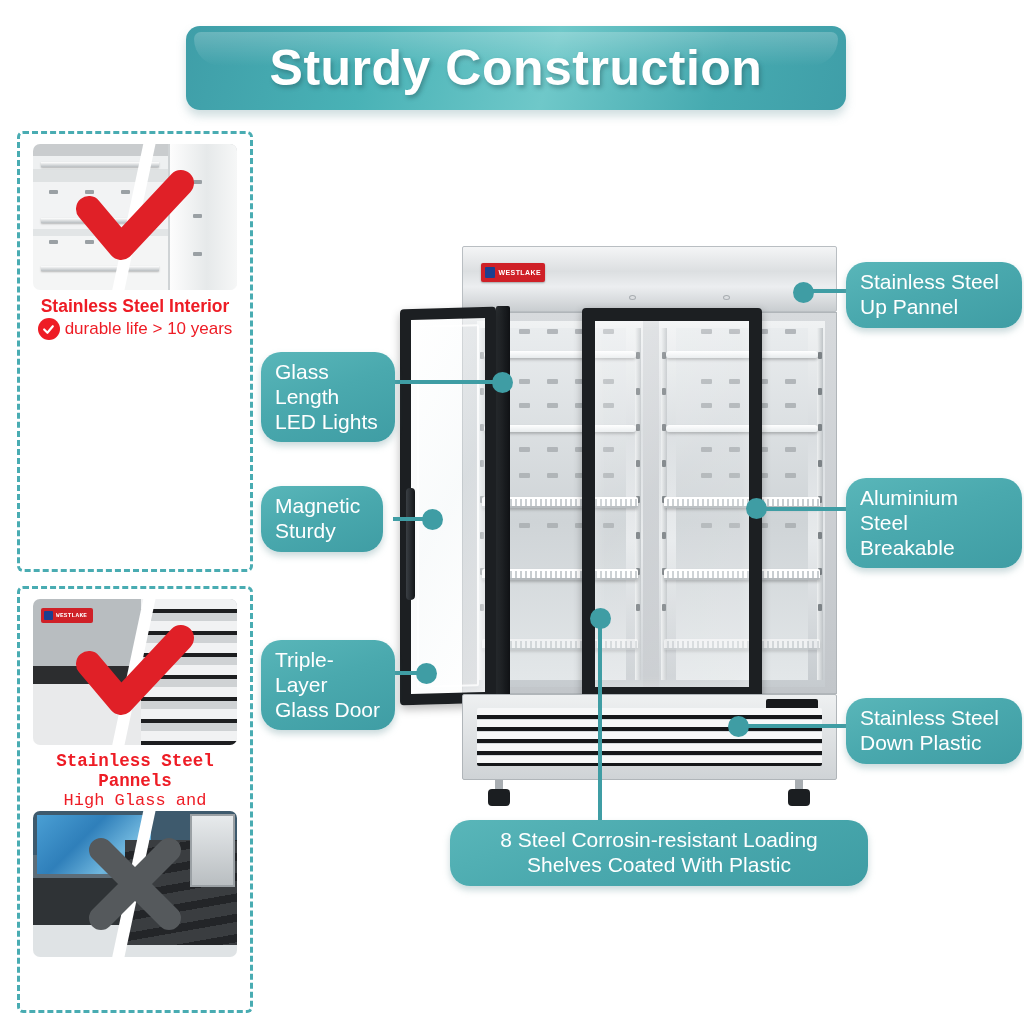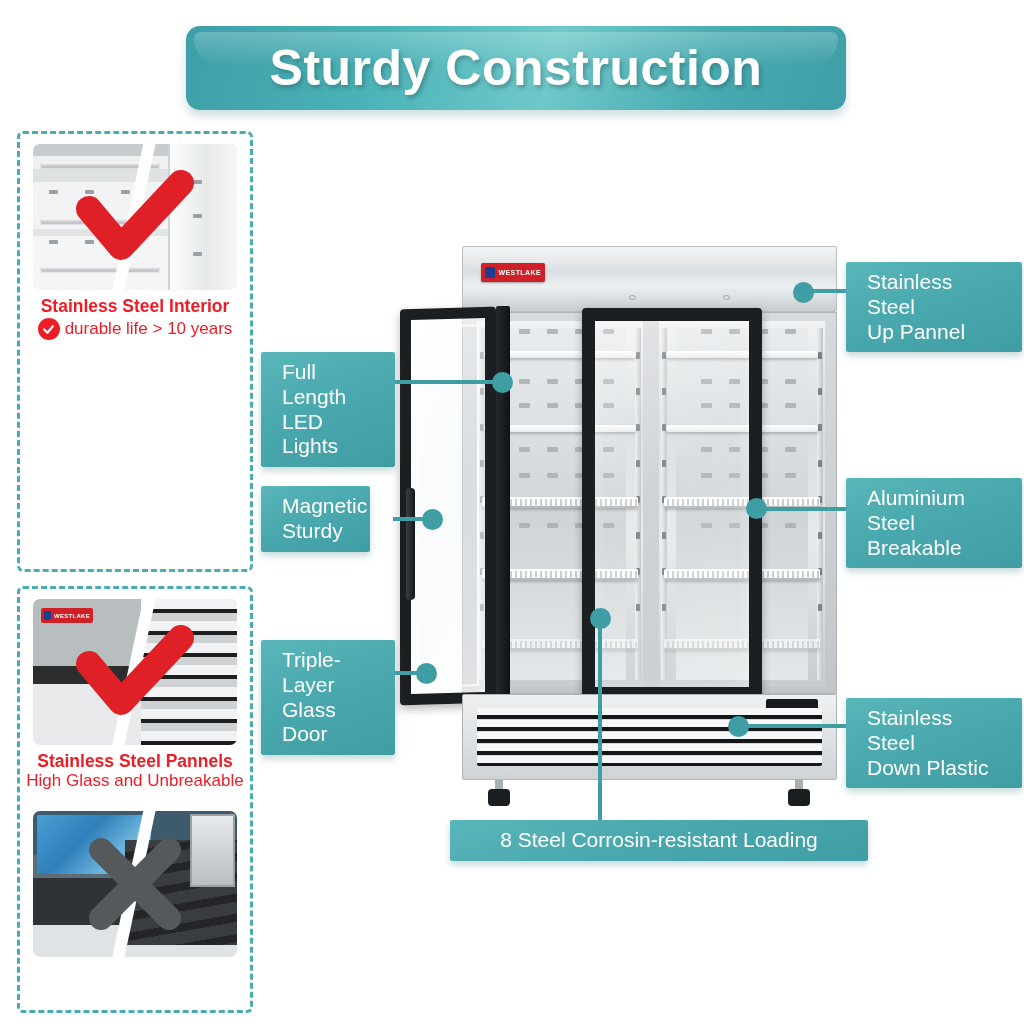--- a/index.html
+++ b/index.html
@@ -30,21 +30,21 @@
     text-shadow: 2px 3px 4px rgba(40,90,95,.45);
     white-space: nowrap;
   }
 
   
   .cmp-group {
     position: absolute; left: 17px; width: 236px;
     border: 3px dashed #49acb2; border-radius: 6px; background: #fff;
   }
   #cmp-group-1 { top: 131px; height: 441px; }
-  #cmp-group-2 { top: 586px; height: 427px; }
+  #cmp-group-2 { top: 586px; height: 427px; font-family: Liberation Mono, monospace; }
 
   .cmp-card { position: absolute; left: 0; width: 100%; }
   .cmp-photo {
     position: relative; margin: 0 auto; width: 204px; height: 146px;
     border-radius: 7px; overflow: hidden;
   }
   .cmp-caption { text-align: center; margin-top: 6px; }
   .cmp-title { font-size: 17.5px; font-weight: bold; line-height: 1.15; }
   .cmp-sub-row {
     display: flex; align-items: center; justify-content: center; gap: 5px; margin-top: 2px;
@@ -181,35 +181,35 @@
   .caster{ position:absolute; top:534px; width:22px; height:26px;}
   .caster .wheel{ position:absolute; bottom:0; width:22px; height:17px; background:#1b1e21; border-radius:4px;}
   .caster .stem{ position:absolute; left:7px; top:0; width:8px; height:11px; background:#a9aeb2;}
   #caster-left { left:96px; }
   #caster-right{ left:396px; }
 
   
   .callout{
     position:absolute;
     background: linear-gradient(160deg,#59b6b9 0%,#4aa9ae 45%,#3f9da4 100%);
-    border-radius:2px; color:#fff;
+    border-radius:20px; color:#fff;
     box-shadow: 0 4px 7px rgba(120,160,165,.4);
     display:flex; align-items:center;
-    padding: 8px 21px;
+    padding: 8px 14px;
     font-size: 21px; line-height: 1.18;
   }
   .callout.center{ justify-content:center; text-align:center; }
   .connector{ position:absolute; background:#3f9da4; }
   .conn-dot{ position:absolute; width:21px; height:21px; border-radius:50%; background:#3f9da4; }
 
   #callout-up-pannel   { left:846px; top:262px; width:176px; }
   #callout-ss-interior { left:846px; top:478px; width:176px; }
   #callout-down-pannel { left:846px; top:698px; width:176px; }
   #callout-led         { left:261px; top:352px; width:134px; }
-  #callout-gasket      { left:261px; top:486px; width:109px; }
+  #callout-gasket      { left:261px; top:486px; width:122px; }
   #callout-glassdoor   { left:261px; top:640px; width:134px; }
   #callout-shelves     { left:450px; top:820px; width:418px; }
 </style>
 </head>
 <body>
 
 <div id="stage">
 
   <div class="title-banner">
     <div class="title-text">Sturdy Construction</div>
@@ -463,21 +463,21 @@
 
   <div id="callout-down-pannel" class="callout">
     <div>
       <div>Stainless Steel</div>
       <div>Down Plastic</div>
     </div>
   </div>
 
   <div id="callout-led" class="callout">
     <div>
-      <div>Full Length</div>
+      <div>Glass Length</div>
       <div>LED Lights</div>
     </div>
   </div>
 
   <div id="callout-gasket" class="callout">
     <div>
       <div>Magnetic</div>
       <div>Sturdy</div>
     </div>
   </div>
@@ -485,16 +485,17 @@
   <div id="callout-glassdoor" class="callout">
     <div>
       <div>Triple-Layer</div>
       <div>Glass Door</div>
     </div>
   </div>
 
   <div id="callout-shelves" class="callout center">
     <div>
       <div>8 Steel Corrosin-resistant Loading</div>
+      <div>Shelves Coated With Plastic</div>
     </div>
   </div>
 
 </div>
 
 </body></html>

